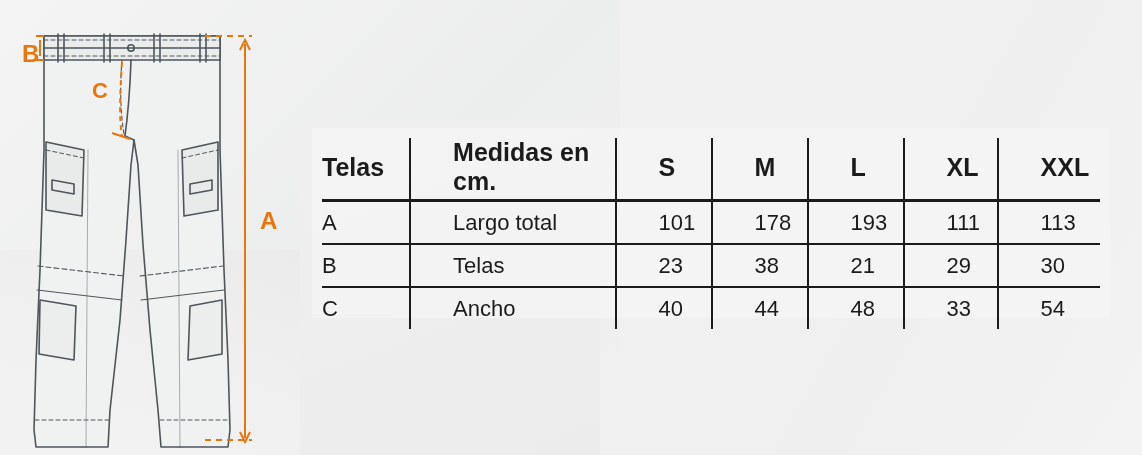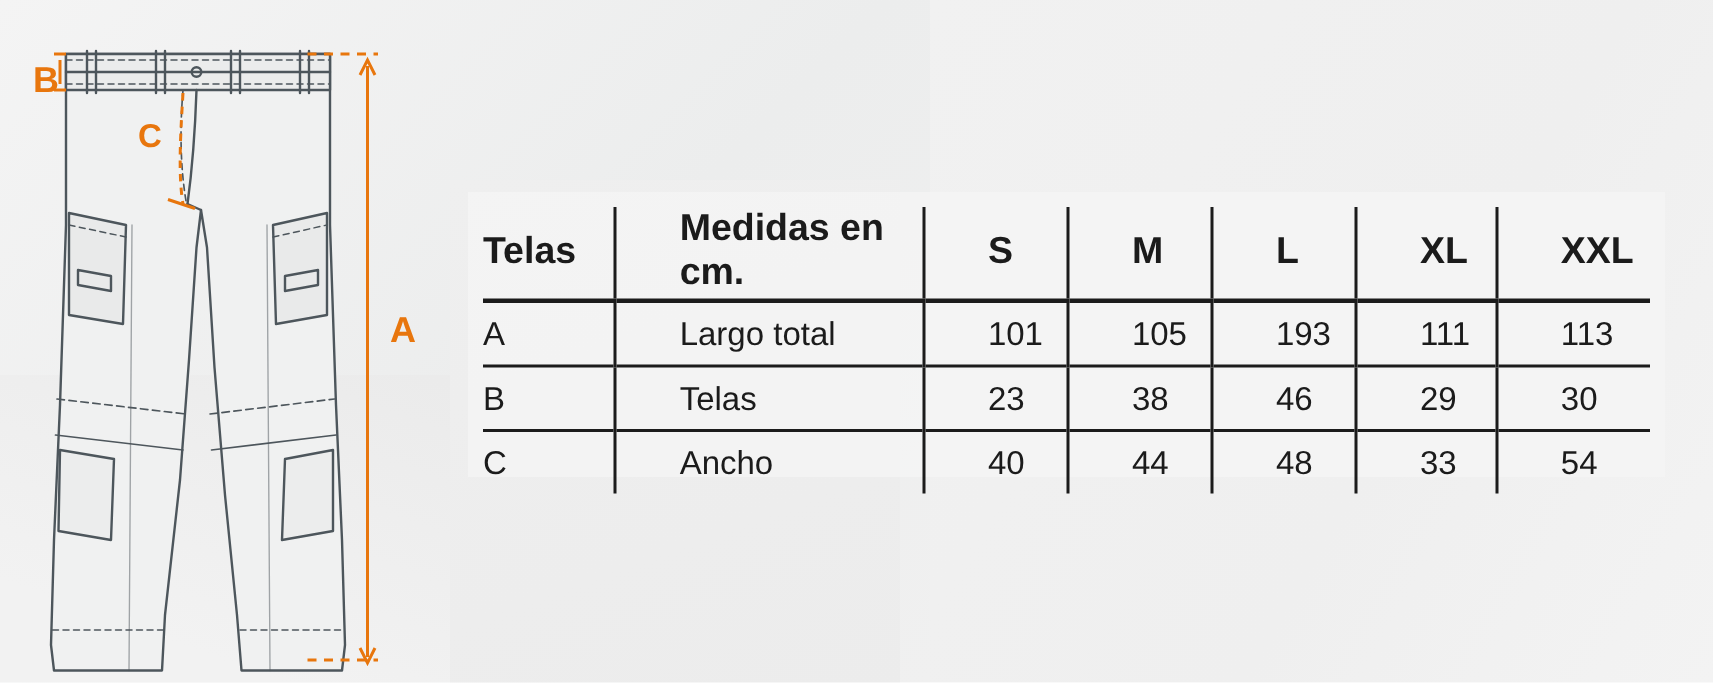--- a/index.html
+++ b/index.html
@@ -193,31 +193,31 @@
         <th class="col-size">L</th>
         <th class="col-size">XL</th>
         <th class="col-size">XXL</th>
       </tr>
     </thead>
     <tbody>
       <tr>
         <td>A</td>
         <td>Largo total</td>
         <td>101</td>
-        <td>105</td>
+        <td>178</td>
         <td>193</td>
         <td>111</td>
         <td>113</td>
       </tr>
       <tr>
         <td>B</td>
         <td>Telas</td>
         <td>23</td>
         <td>38</td>
-        <td>46</td>
+        <td>21</td>
         <td>29</td>
         <td>30</td>
       </tr>
       <tr>
         <td>C</td>
         <td>Ancho</td>
         <td>40</td>
         <td>44</td>
         <td>48</td>
         <td>33</td>

